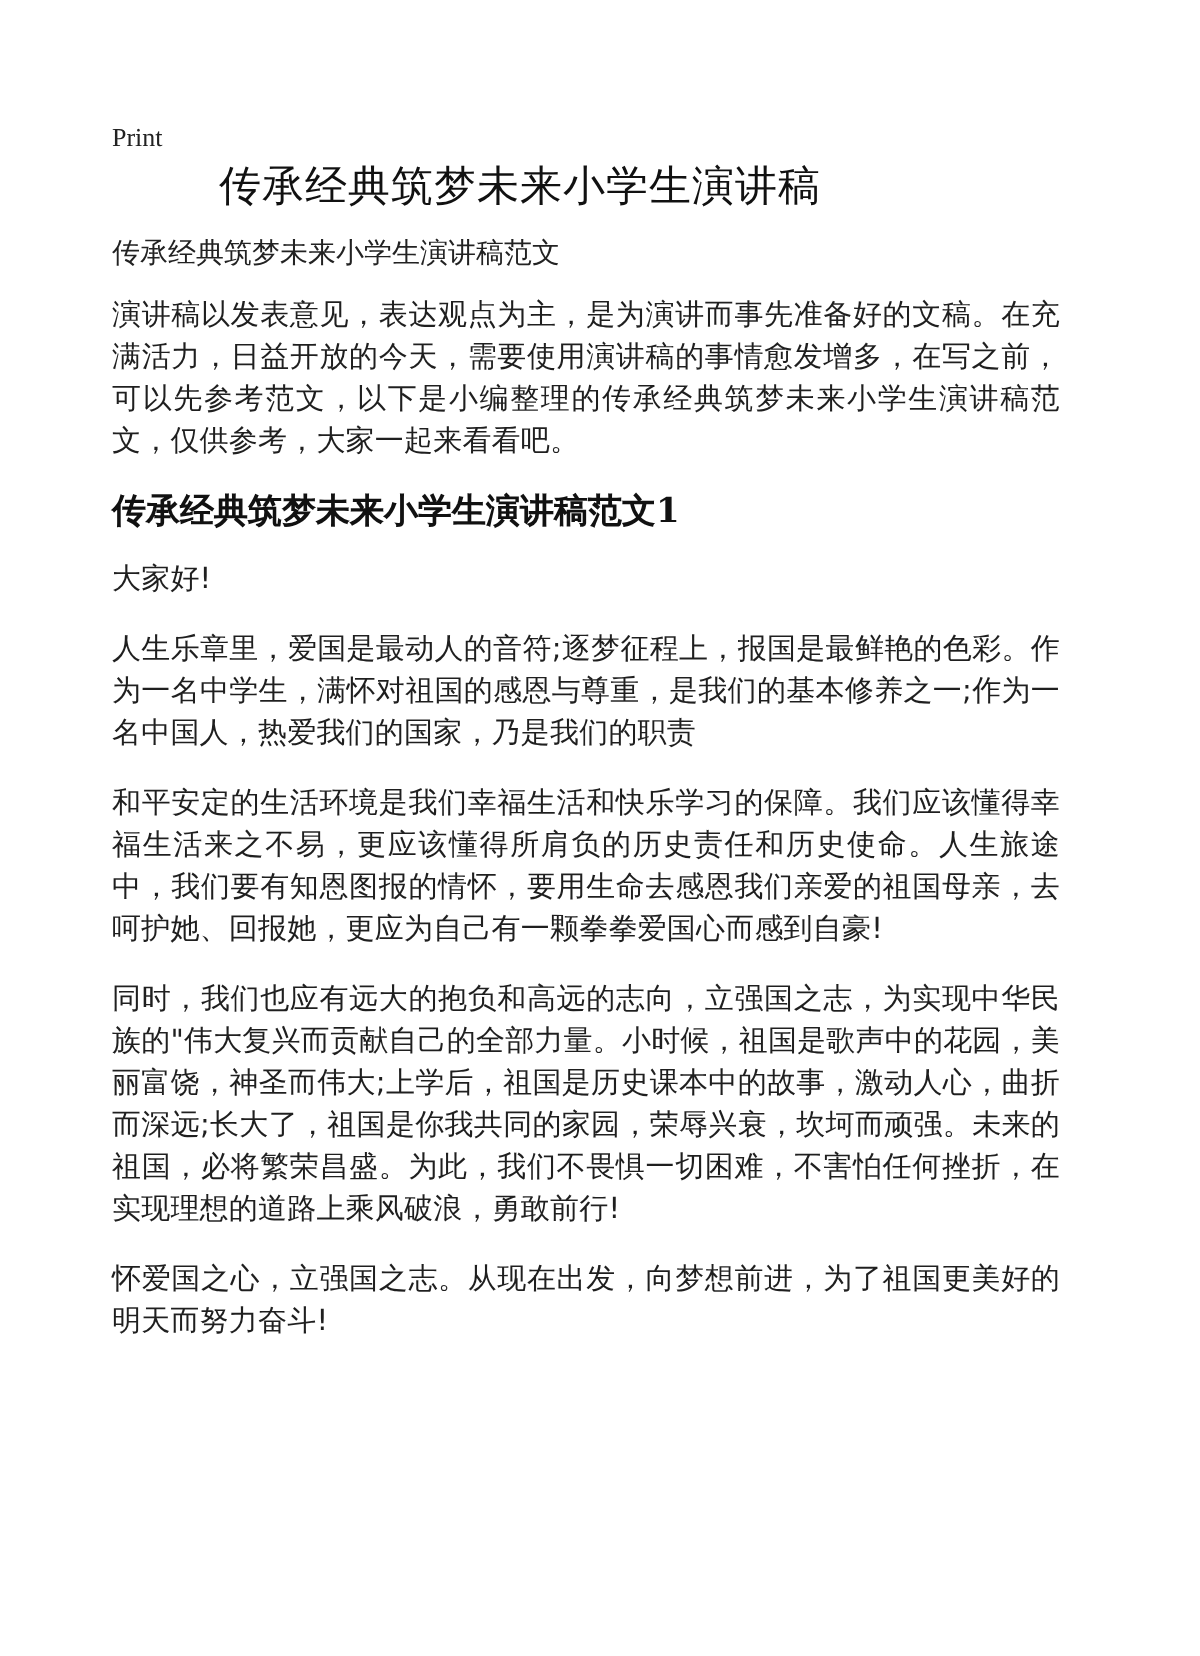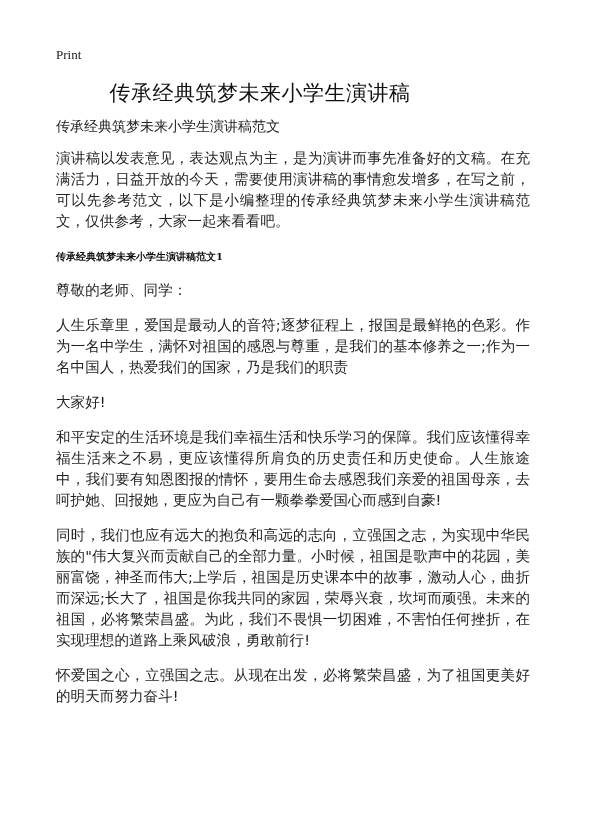--- a/index.html
+++ b/index.html
@@ -11,21 +11,21 @@
       width: 600px;
       height: 828px;
       overflow: hidden;
       position: relative;
       font-family: "DejaVu Sans", sans-serif;
       color: #1a1a1a;
     }
     .print-label {
       position: absolute;
       left: 56px;
-      top: 47px;
+      top: 61px;
       font-family: "Liberation Serif", serif;
       font-size: 13px;
       color: #222;
     }
     .doc-title {
       position: absolute;
       left: 0;
       width: 520px;
       top: 79px;
       text-align: center;
@@ -53,41 +53,40 @@
       margin: 0 16px 14px 0;
       font-size: 14.5px;
       line-height: 21px;
       color: #1f1f1f;
       text-align: justify;
       letter-spacing: 0.1px;
     }
     h2.section {
       margin: 0 0 13px 0;
       font-family: "DejaVu Serif", serif;
-      font-size: 10px;
+      font-size: 17px;
       font-weight: bold;
       line-height: 21px;
       color: #111;
     }
   </style>
 </head>
 <body>
 
 <div class="print-label">Print</div>
 
 <h1 class="doc-title">传承经典筑梦未来小学生演讲稿</h1>
 
 <div class="subtitle">传承经典筑梦未来小学生演讲稿范文</div>
 
 <div class="flow">
   <p>演讲稿以发表意见，表达观点为主，是为演讲而事先准备好的文稿。在充满活力，日益开放的今天，需要使用演讲稿的事情愈发增多，在写之前，可以先参考范文，以下是小编整理的传承经典筑梦未来小学生演讲稿范文，仅供参考，大家一起来看看吧。</p>
 
   <section>
     <h2 class="section">传承经典筑梦未来小学生演讲稿范文1</h2>
-    <p>尊敬的老师、同学：</p>
+    <p>大家好!</p>
     <p>人生乐章里，爱国是最动人的音符;逐梦征程上，报国是最鲜艳的色彩。作为一名中学生，满怀对祖国的感恩与尊重，是我们的基本修养之一;作为一名中国人，热爱我们的国家，乃是我们的职责</p>
-    <p>大家好!</p>
     <p>和平安定的生活环境是我们幸福生活和快乐学习的保障。我们应该懂得幸福生活来之不易，更应该懂得所肩负的历史责任和历史使命。人生旅途中，我们要有知恩图报的情怀，要用生命去感恩我们亲爱的祖国母亲，去呵护她、回报她，更应为自己有一颗拳拳爱国心而感到自豪!</p>
     <p>同时，我们也应有远大的抱负和高远的志向，立强国之志，为实现中华民族的"伟大复兴而贡献自己的全部力量。小时候，祖国是歌声中的花园，美丽富饶，神圣而伟大;上学后，祖国是历史课本中的故事，激动人心，曲折而深远;长大了，祖国是你我共同的家园，荣辱兴衰，坎坷而顽强。未来的祖国，必将繁荣昌盛。为此，我们不畏惧一切困难，不害怕任何挫折，在实现理想的道路上乘风破浪，勇敢前行!</p>
-    <p>怀爱国之心，立强国之志。从现在出发，必将繁荣昌盛，为了祖国更美好的明天而努力奋斗!</p>
+    <p>怀爱国之心，立强国之志。从现在出发，向梦想前进，为了祖国更美好的明天而努力奋斗!</p>
   </section>
 
 </div>
 
 </body></html>

